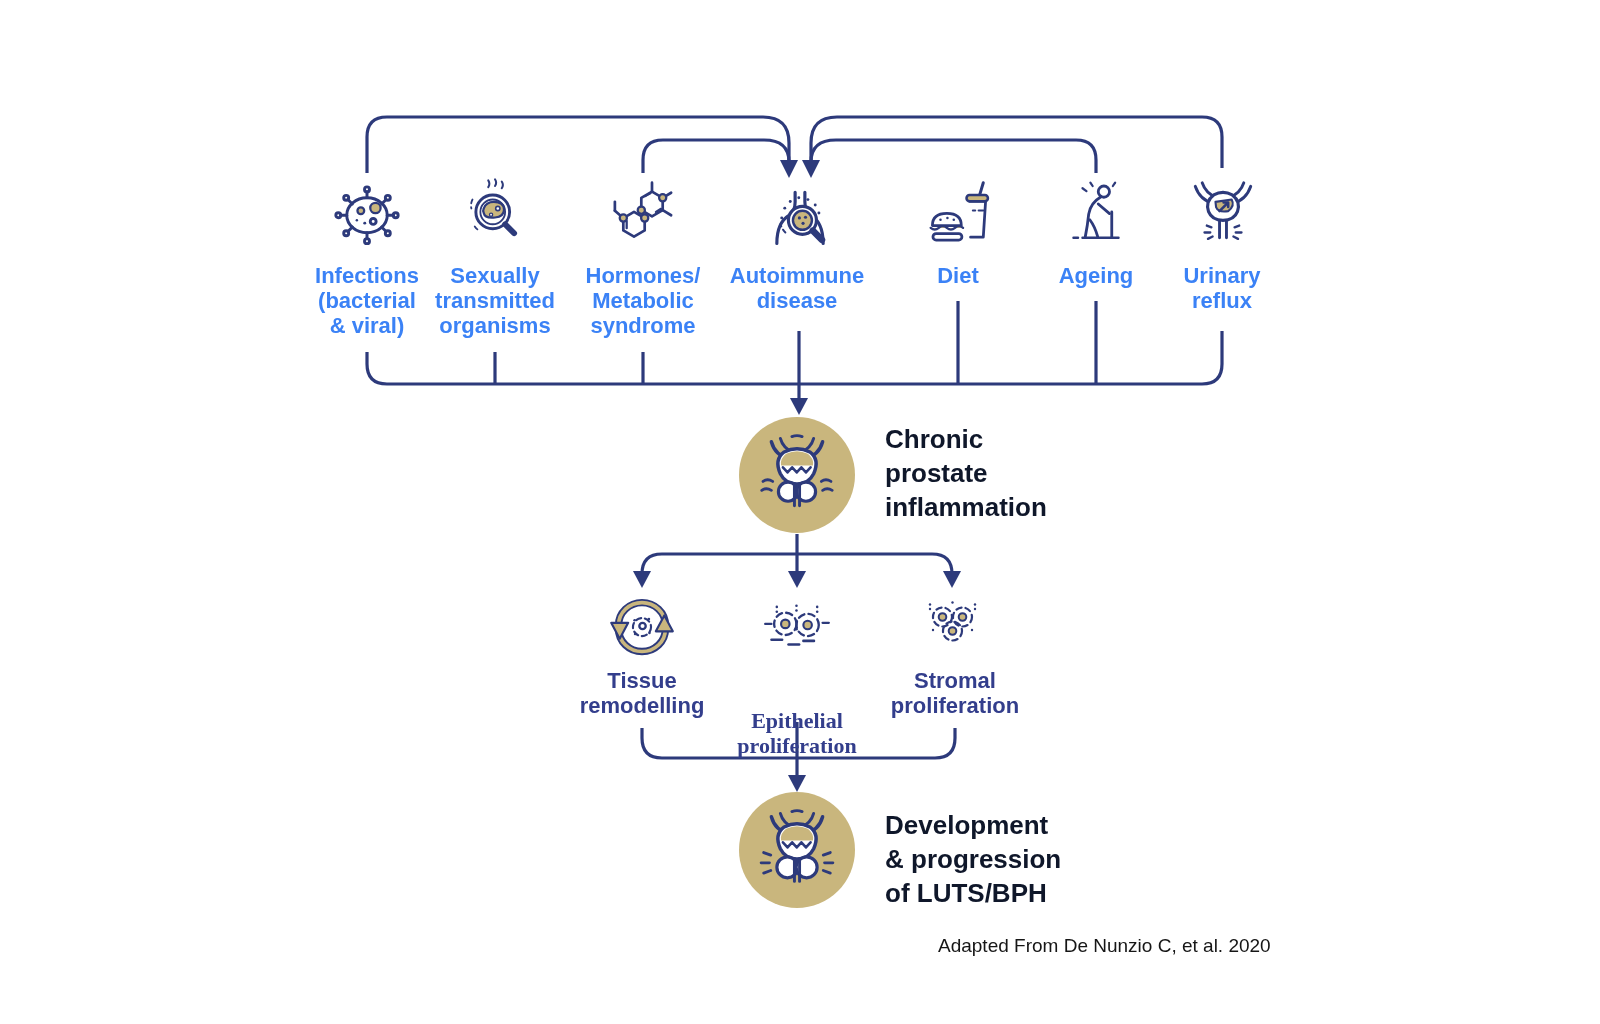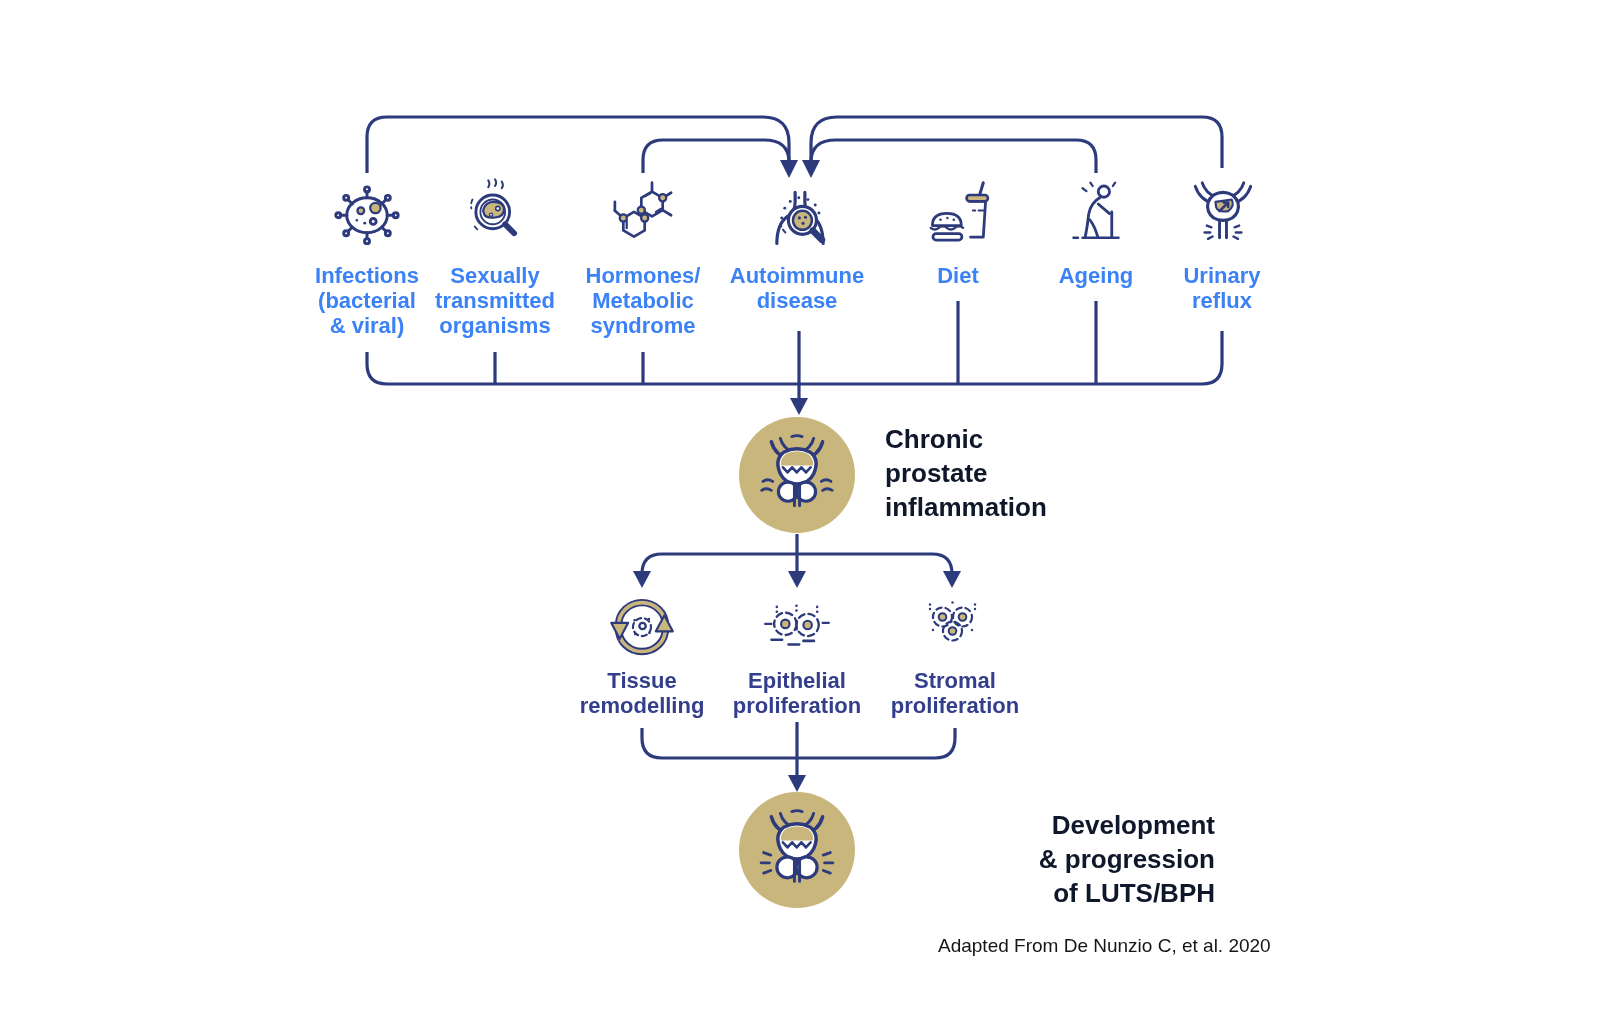--- a/index.html
+++ b/index.html
@@ -17,24 +17,24 @@
                 line-height:34px;text-align:left;width:330px;}
   .citation{position:absolute;color:#161616;font-size:19px;font-weight:400;}
   
   .f1l{left:292px;top:263px;} .f2l{left:420px;top:263px;} .f3l{left:568px;top:263px;}
   .f4l{left:722px;top:263px;} .f5l{left:883px;top:263px;} .f6l{left:1021px;top:263px;}
   .f7l{left:1147px;top:263px;}
   .f1i{left:331px;top:177px;} .f2i{left:459px;top:177px;} .f3i{left:607px;top:177px;}
   .f4i{left:761px;top:174px;} .f5i{left:922px;top:177px;} .f6i{left:1060px;top:177px;}
   .f7i{left:1186px;top:177px;}
   
-  .m1l{left:557px;top:668px;} .m2l{left:712px;top:668px;} .m3l{left:870px;top:668px;}
+  .m1l{left:557px;top:668px;} .m2l{left:712px;top:708px;font-family:Liberation Serif, serif;} .m3l{left:870px;top:668px;}
   .m1i{left:608px;top:592px;} .m2i{left:763px;top:592px;} .m3i{left:921px;top:592px;}
   .c1{left:739px;top:417px;} .c2{left:739px;top:792px;}
-  .h1{left:885px;top:422px;} .h2{left:885px;top:808px;text-align:right;}
+  .h1{left:885px;top:422px;} .h2{left:885px;top:808px;}
   .cite{left:938px;top:935px;}
 </style>
 </head>
 <body>
 
 <div class="canvas">
 
   <svg class="connectors" viewBox="0 0 1600 1024" fill="none" stroke="#2d3a7b" stroke-width="3.2">
 
     <path d="M367 173 L367 137 Q367 117 387 117 L763 117 Q789 117 789 143 L789 162"></path>

